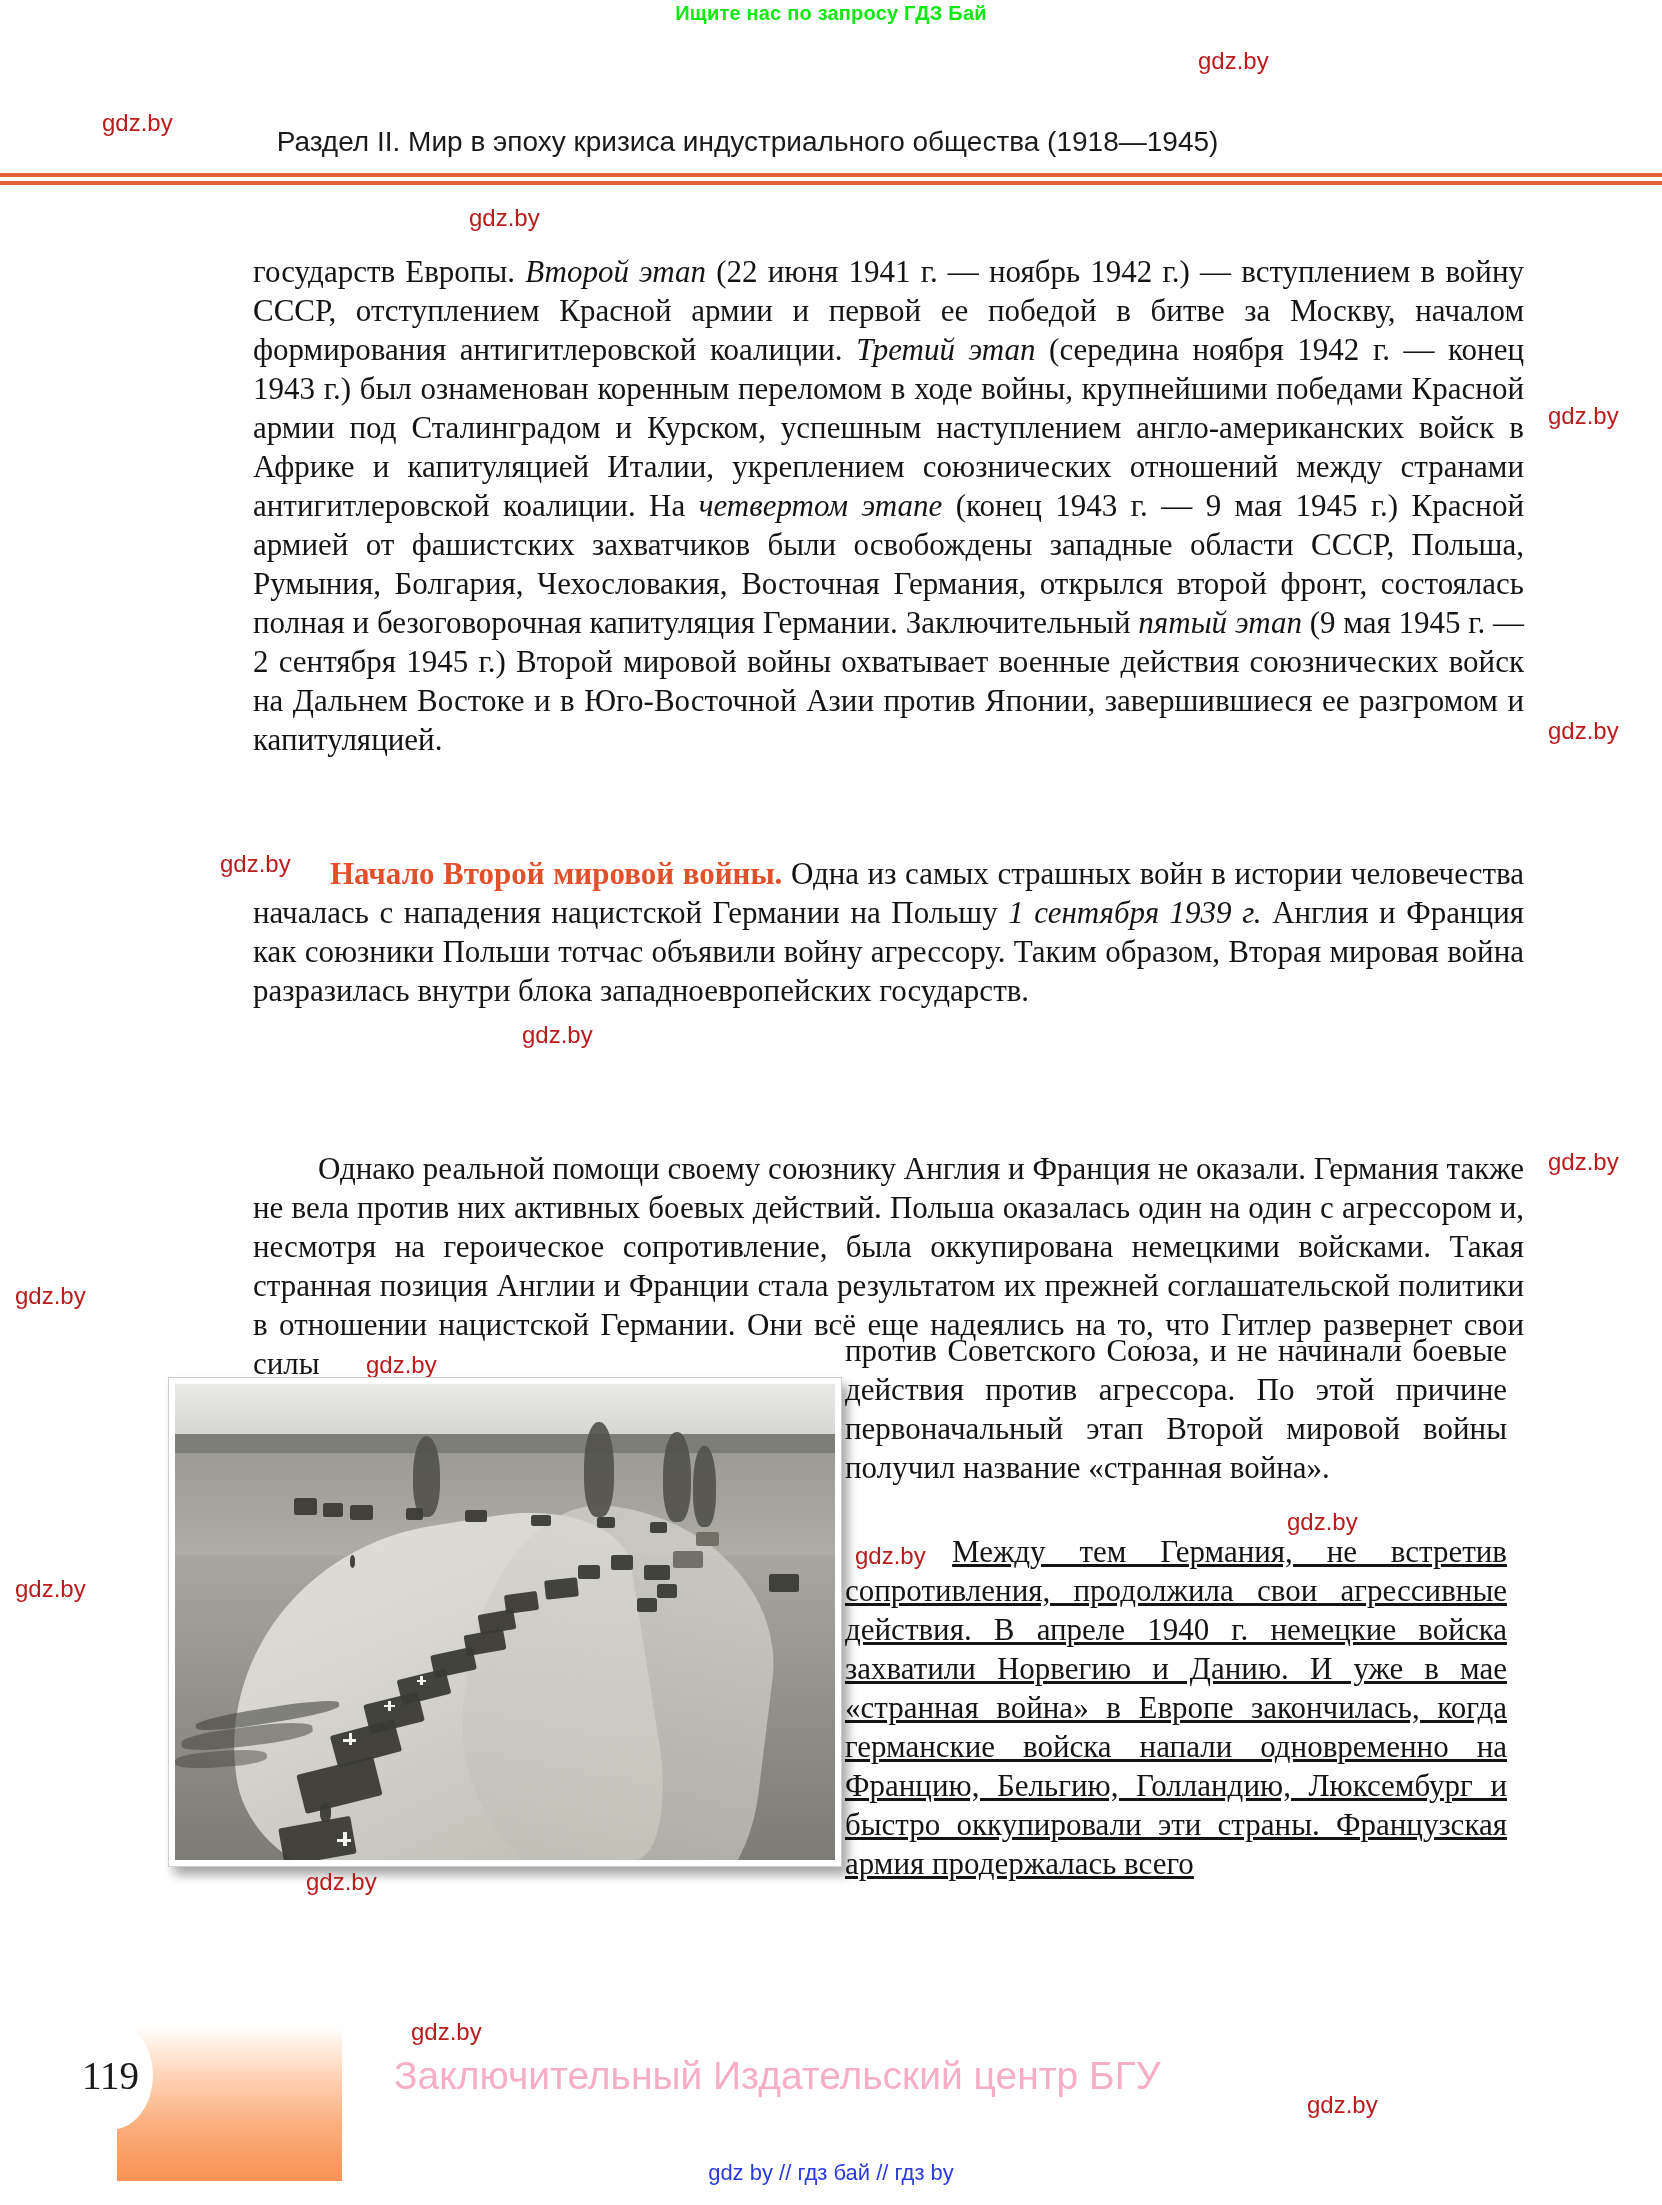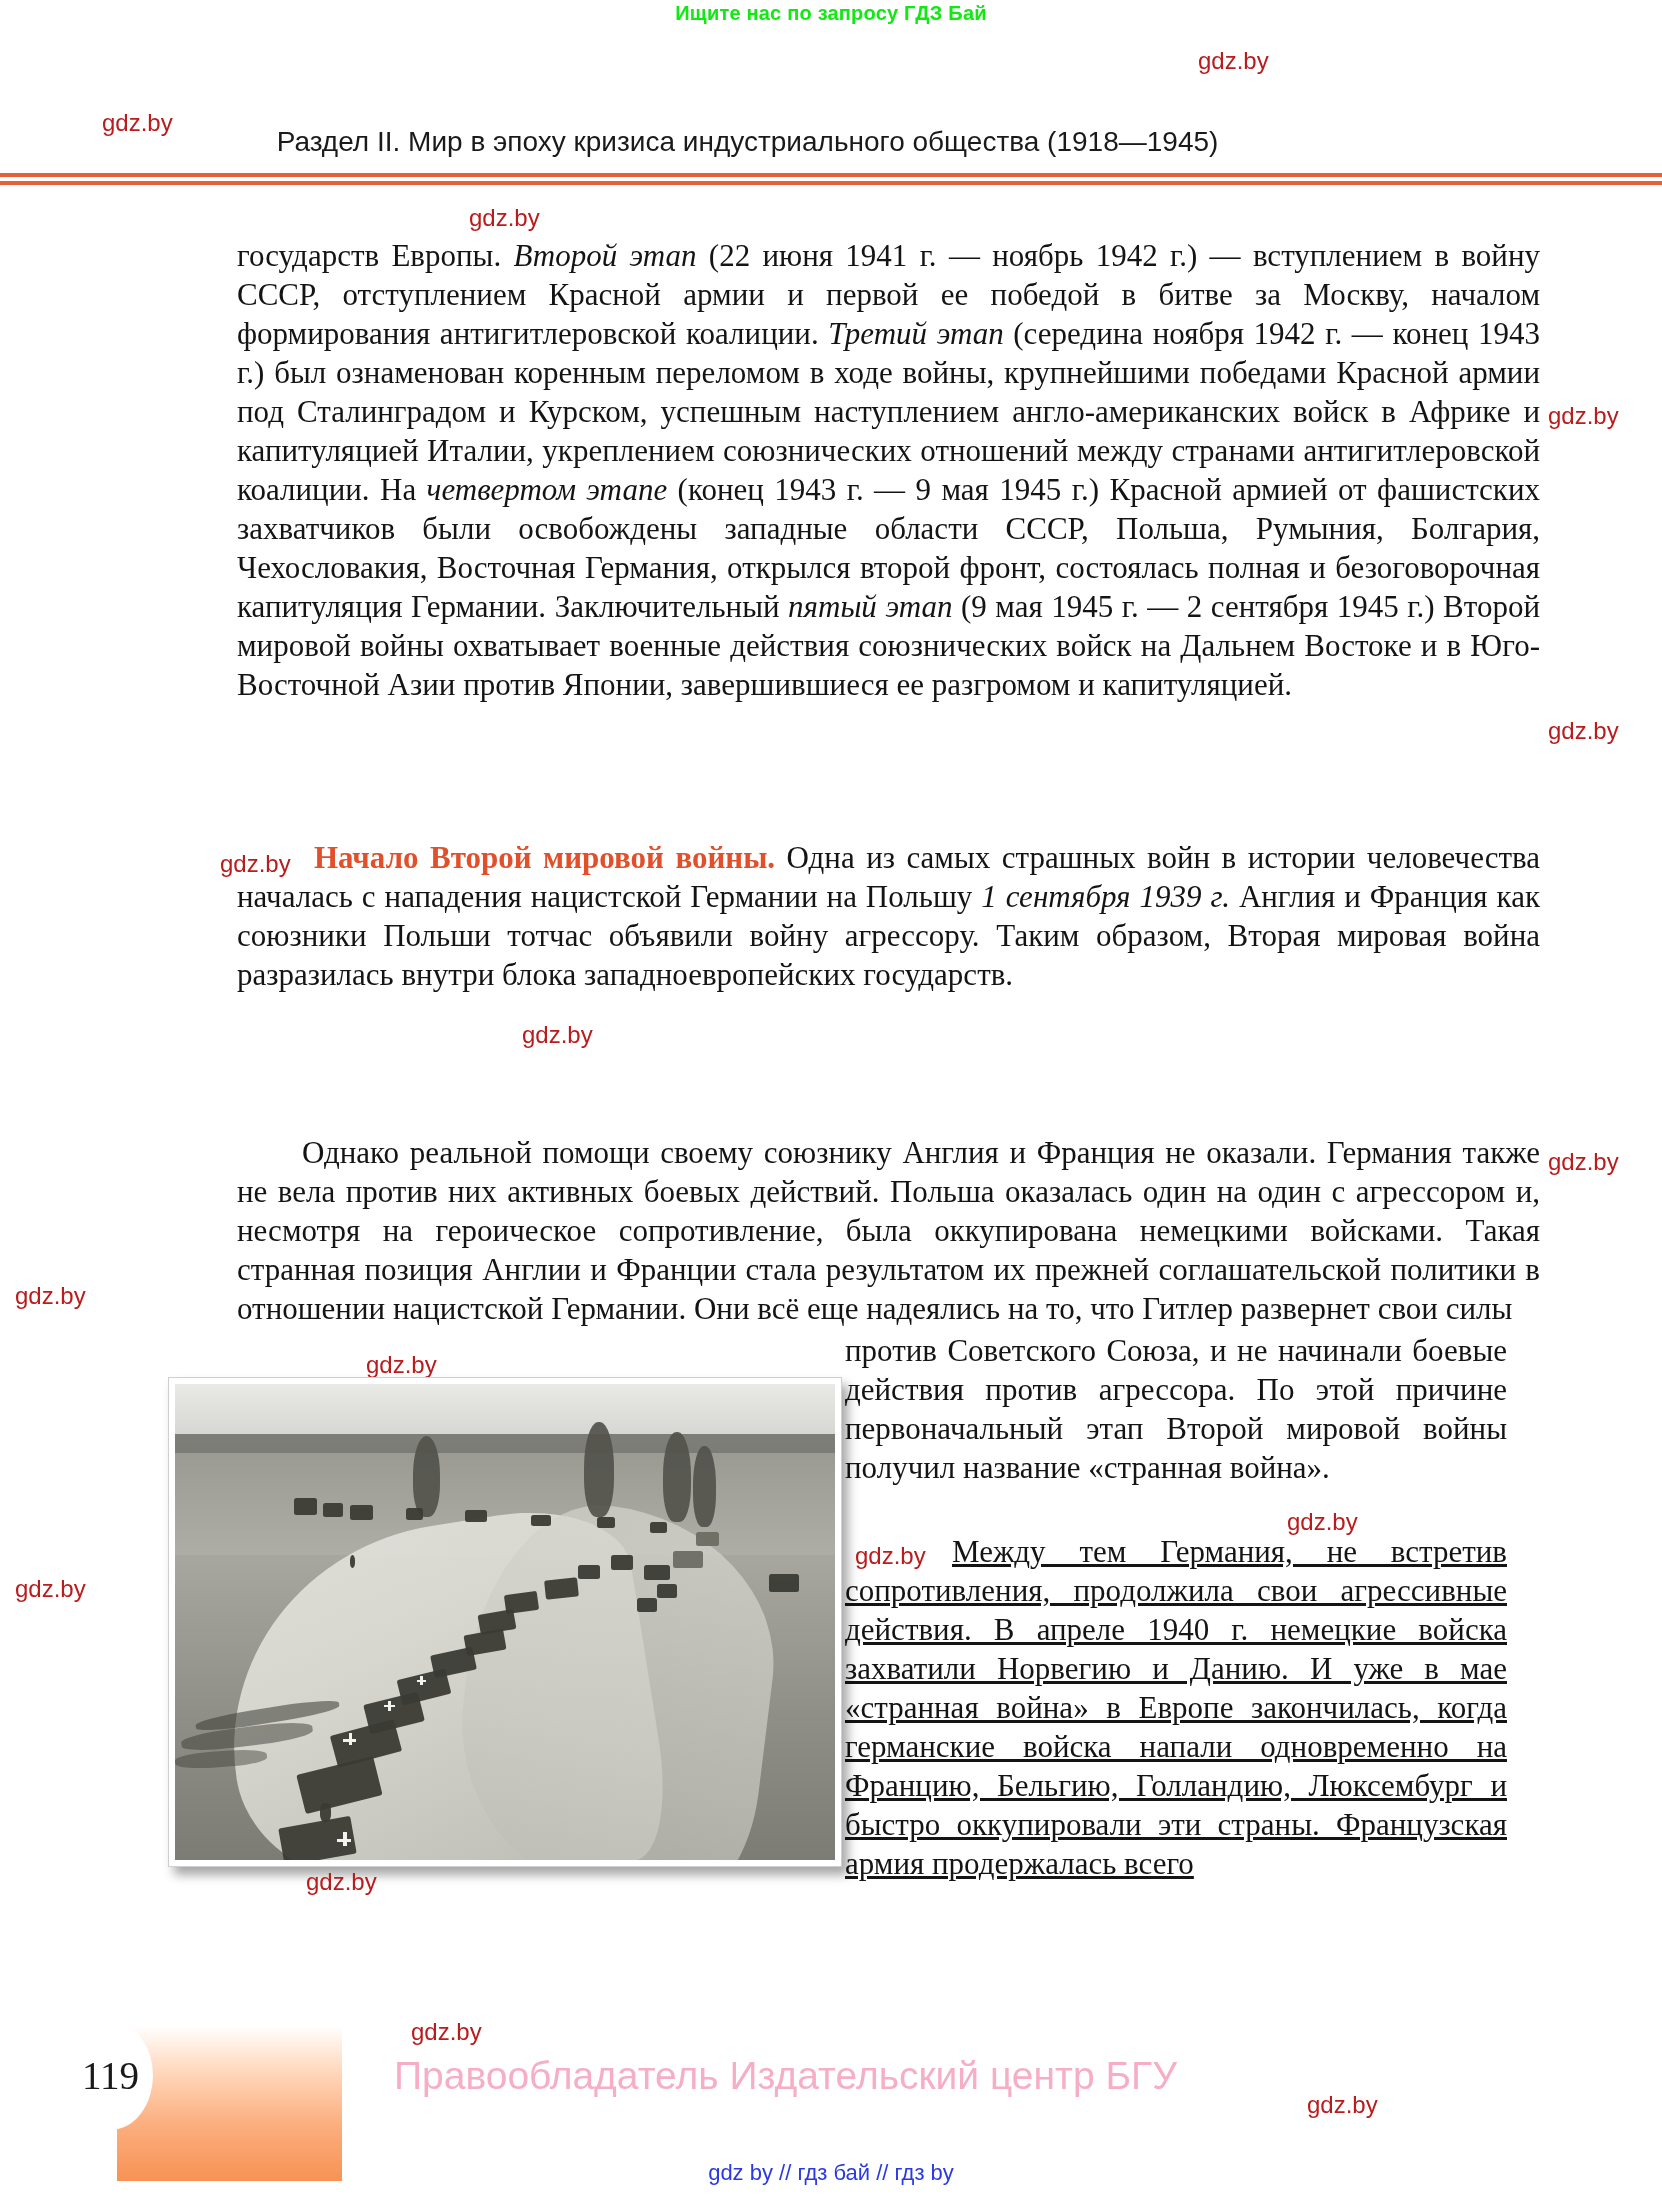--- a/index.html
+++ b/index.html
@@ -66,21 +66,21 @@
     position: absolute;
     left: 237px;
     width: 1303px;
     text-align: justify;
     font-size: 31px;
     line-height: 39px;
     color: #141414;
     text-justify: inter-word;
     hyphens: manual;
   }
-  .col-full p { margin: 0; }
+  .col-full p { margin: 16px; }
   .col-full p.indent { text-indent: 65px; }
   .lead {
     color: #e1502a;
     font-weight: 700;
   }
   i { font-style: italic; }
 
   
   .col-right {
     position: absolute;
@@ -367,20 +367,20 @@
   <div class="wm" style="left:306px; top:1868px;">gdz.by</div>
 
   <div class="caption">
   </div>
 
   <div class="folio-block"></div>
   <div class="folio-oval">119</div>
 
   <div class="wm" style="left:411px; top:2018px;">gdz.by</div>
 
-  <div class="copyright-wm">Правообладатель Издательский центр БГУ</div>
+  <div class="copyright-wm">Заключительный Издательский центр БГУ</div>
 
   <div class="wm" style="left:1307px; top:2091px;">gdz.by</div>
 
   <div class="bottom-links">gdz by  //  гдз бай  //  гдз by</div>
 
 </div>
 
 
 </body></html>

